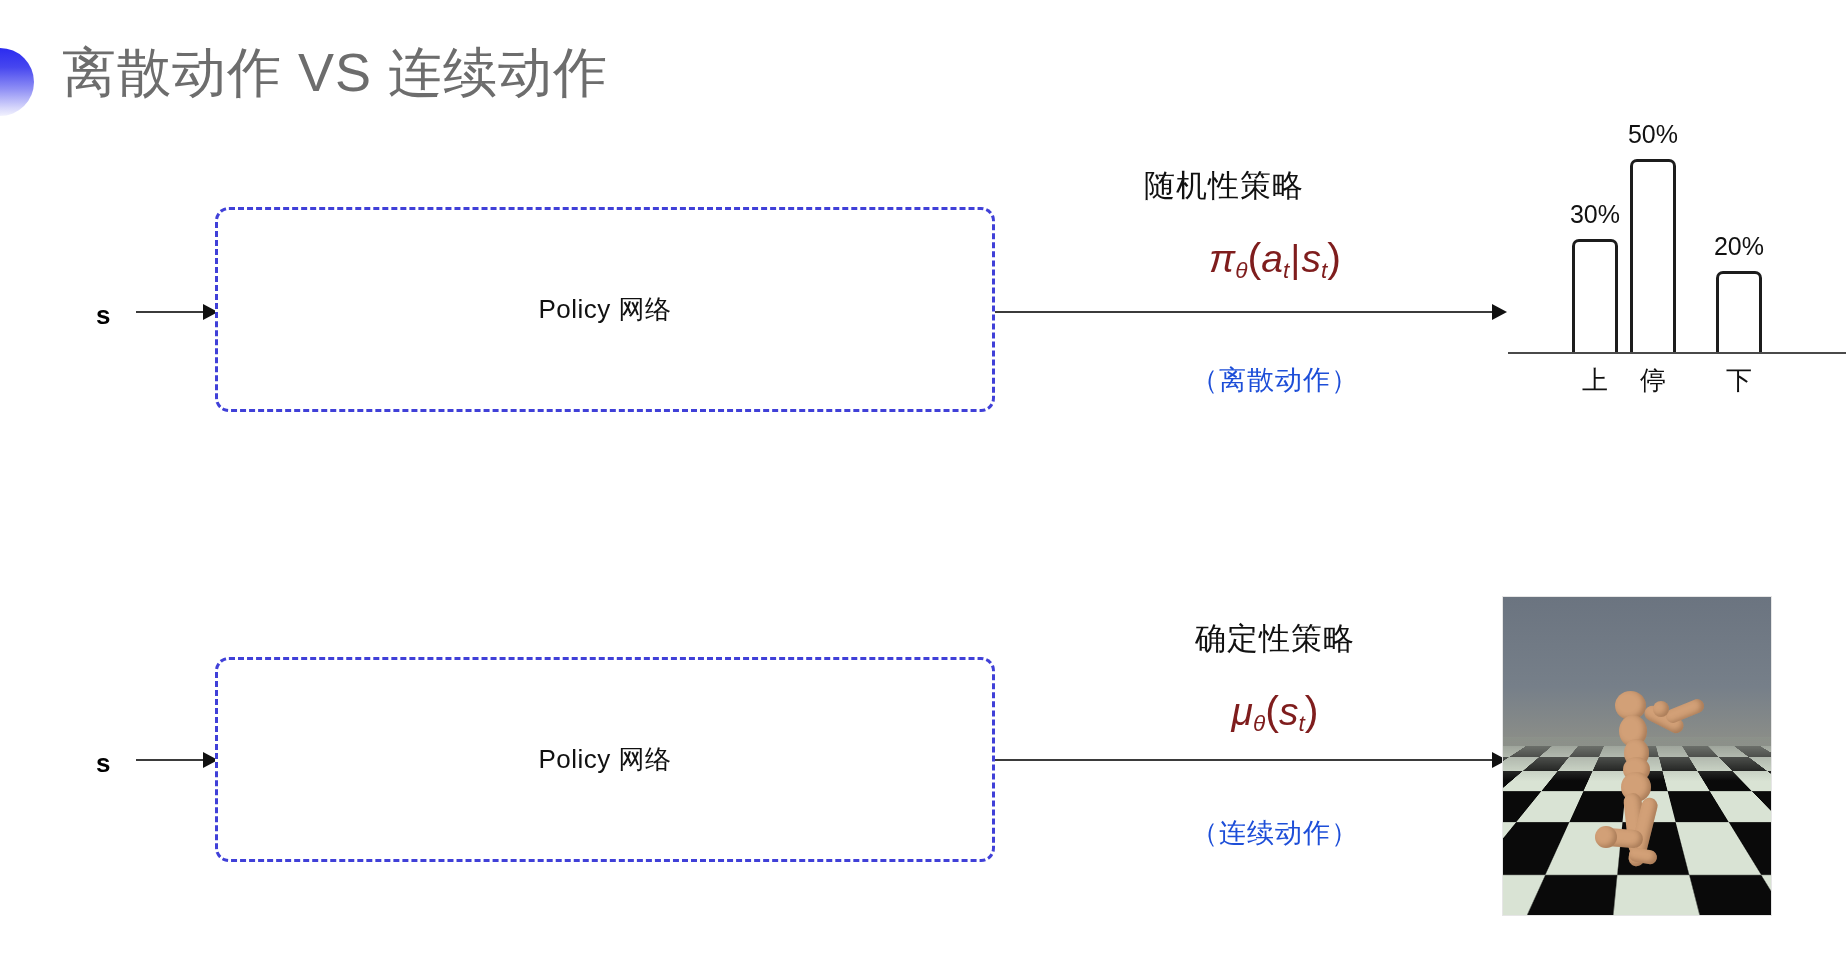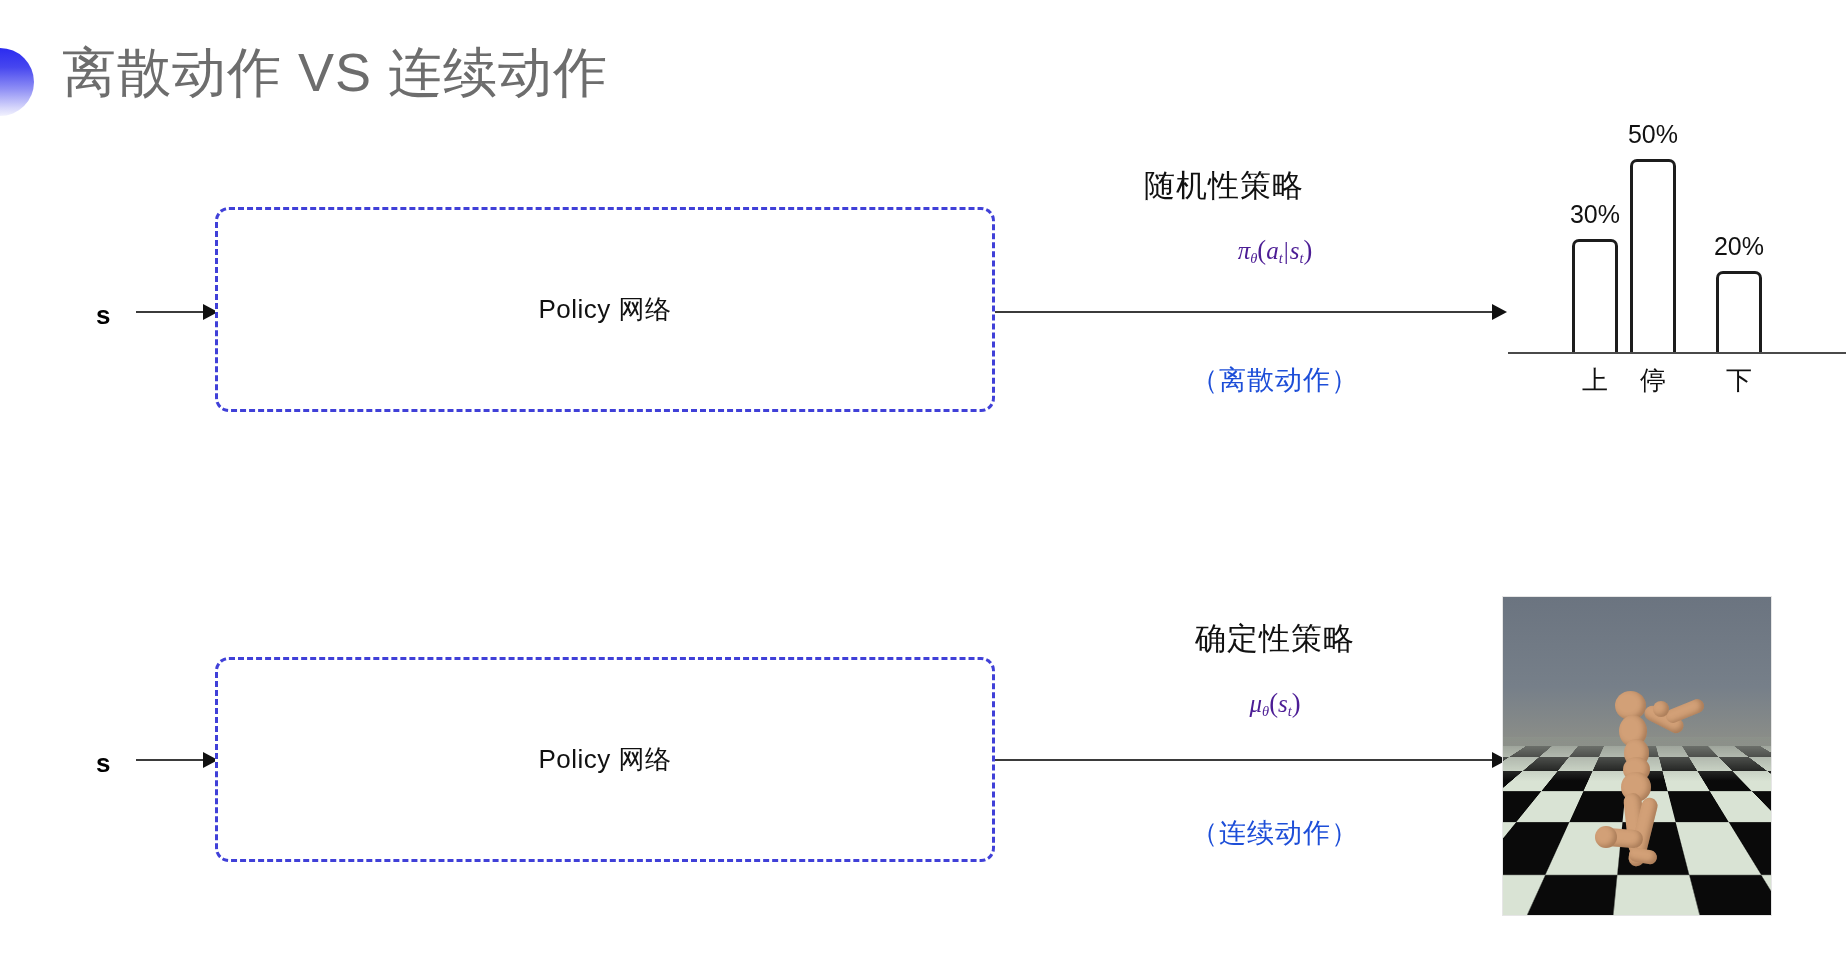--- a/index.html
+++ b/index.html
@@ -105,24 +105,24 @@
     position: absolute;
     text-align: center;
     font-size: 31px;
     color: #111;
     white-space: nowrap;
     letter-spacing: 1px;
   }
   .policy-formula {
     position: absolute;
     text-align: center;
-    font-family: Liberation Serif, serif;
+    font-family: Liberation Sans, sans-serif;
     font-style: italic;
-    font-size: 25px;
-    color: #4c1d95;
+    font-size: 39px;
+    color: #7f1d1d;
     white-space: nowrap;
   }
   .policy-formula sub {
     font-size: 0.58em;
     vertical-align: -0.28em;
     font-style: italic;
   }
   .policy-formula .paren {
     font-style: normal;
     font-size: 1.06em;

